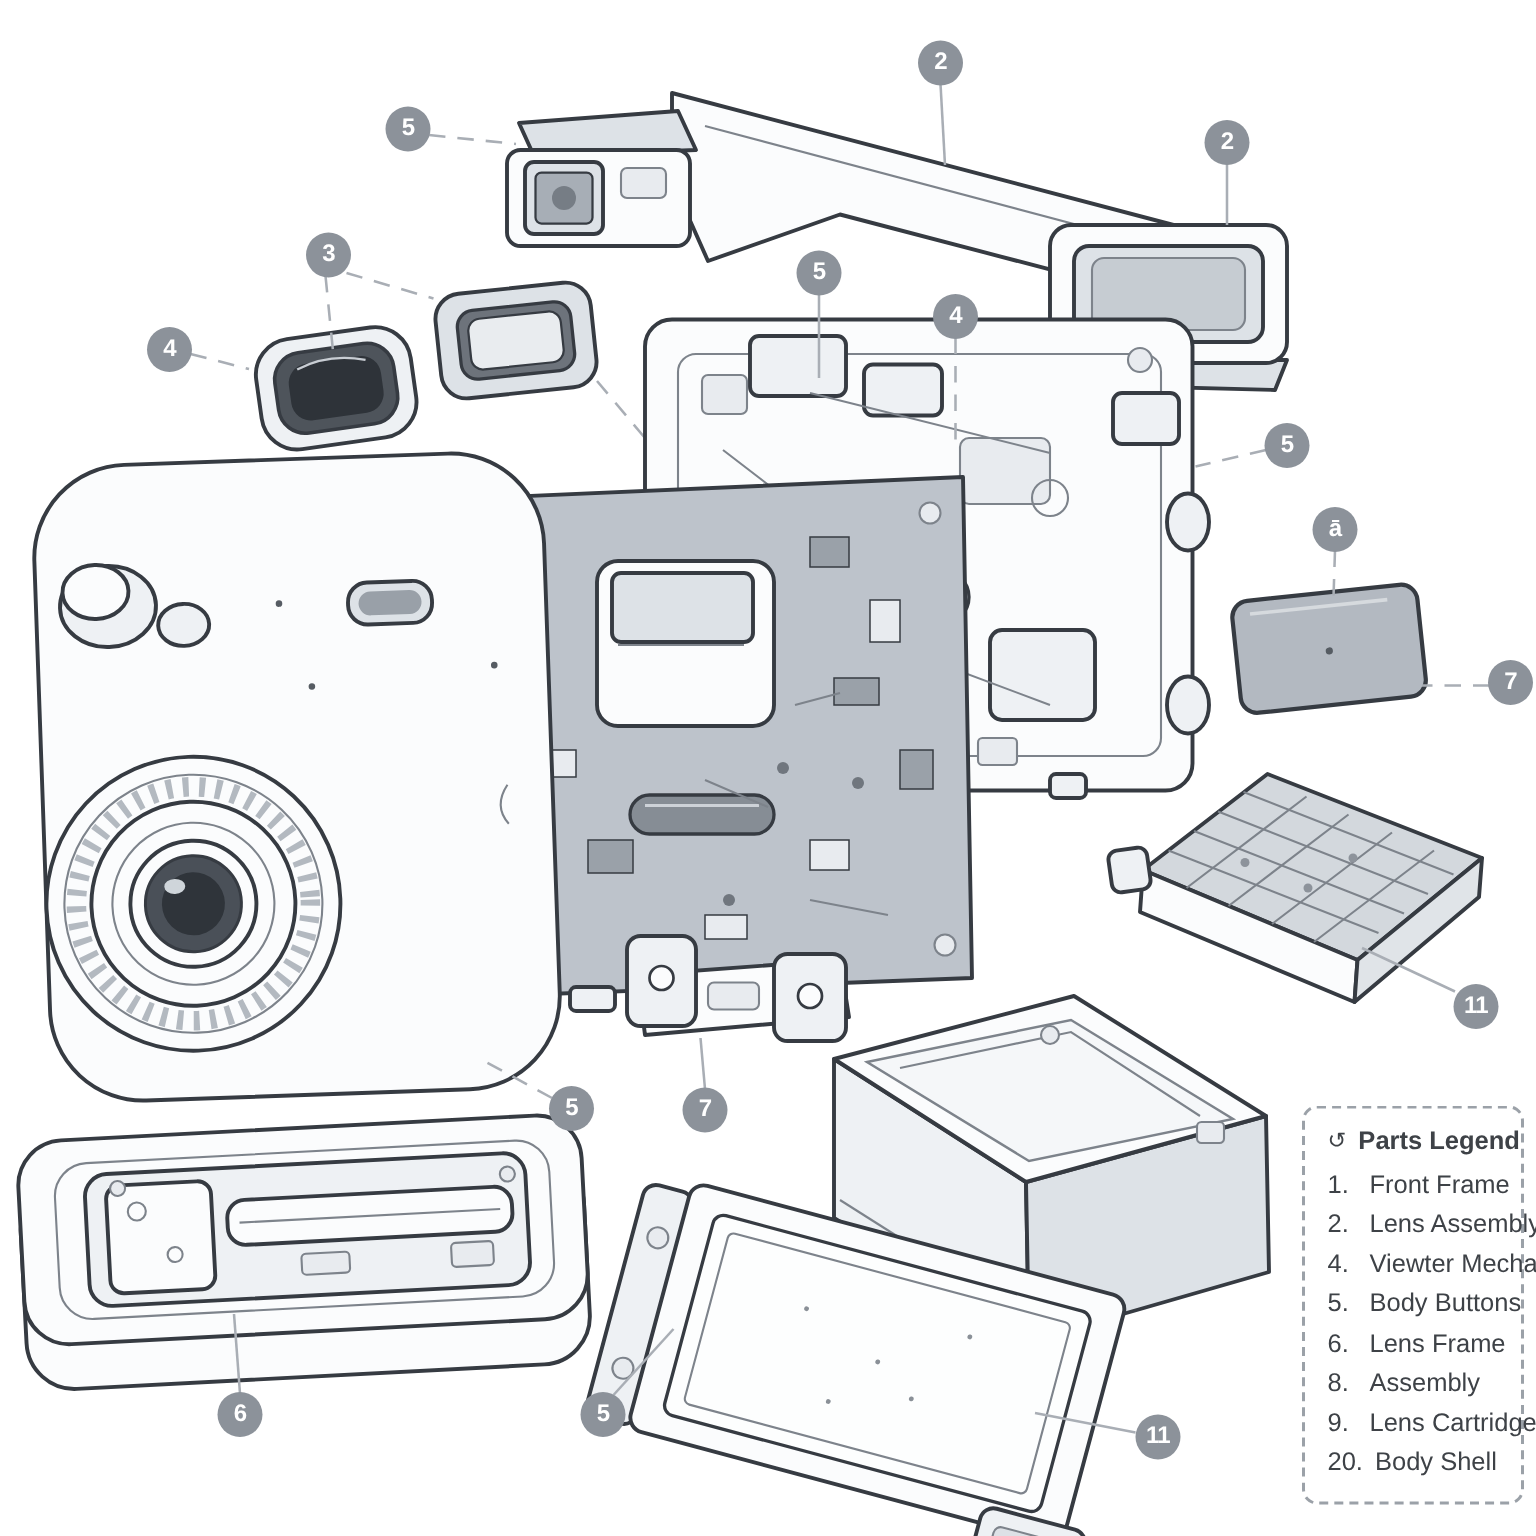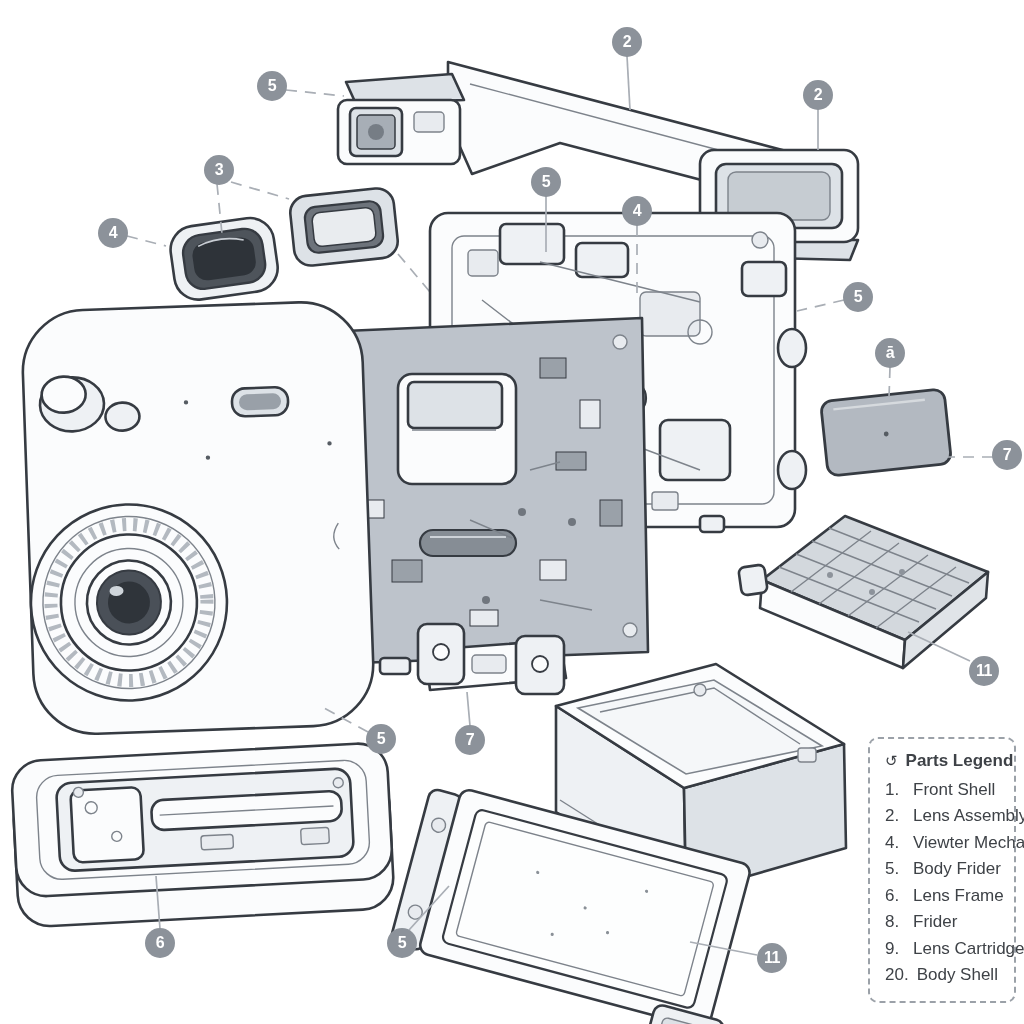--- a/index.html
+++ b/index.html
@@ -284,41 +284,41 @@
     </div>
 
   <div class="legend">
     <div class="legend-header">
       <span class="legend-icon">↺</span>
       <span>Parts Legend</span>
     </div>
     <ol class="legend-list">
       <li class="legend-item">
           <span class="num">1.</span>
-          <span class="lbl">Front Shell</span>
+          <span class="lbl">Front Frame</span>
         </li>
       <li class="legend-item">
           <span class="num">2.</span>
           <span class="lbl">Lens Assembly</span>
         </li>
       <li class="legend-item">
           <span class="num">4.</span>
           <span class="lbl">Viewter Mecha</span>
         </li>
       <li class="legend-item">
           <span class="num">5.</span>
-          <span class="lbl">Body Frider</span>
+          <span class="lbl">Body Buttons</span>
         </li>
       <li class="legend-item">
           <span class="num">6.</span>
           <span class="lbl">Lens Frame</span>
         </li>
       <li class="legend-item">
           <span class="num">8.</span>
-          <span class="lbl">Frider</span>
+          <span class="lbl">Assembly</span>
         </li>
       <li class="legend-item">
           <span class="num">9.</span>
           <span class="lbl">Lens Cartridge</span>
         </li>
       <li class="legend-item">
           <span class="num">20.</span>
           <span class="lbl">Body Shell</span>
         </li>
     </ol>

